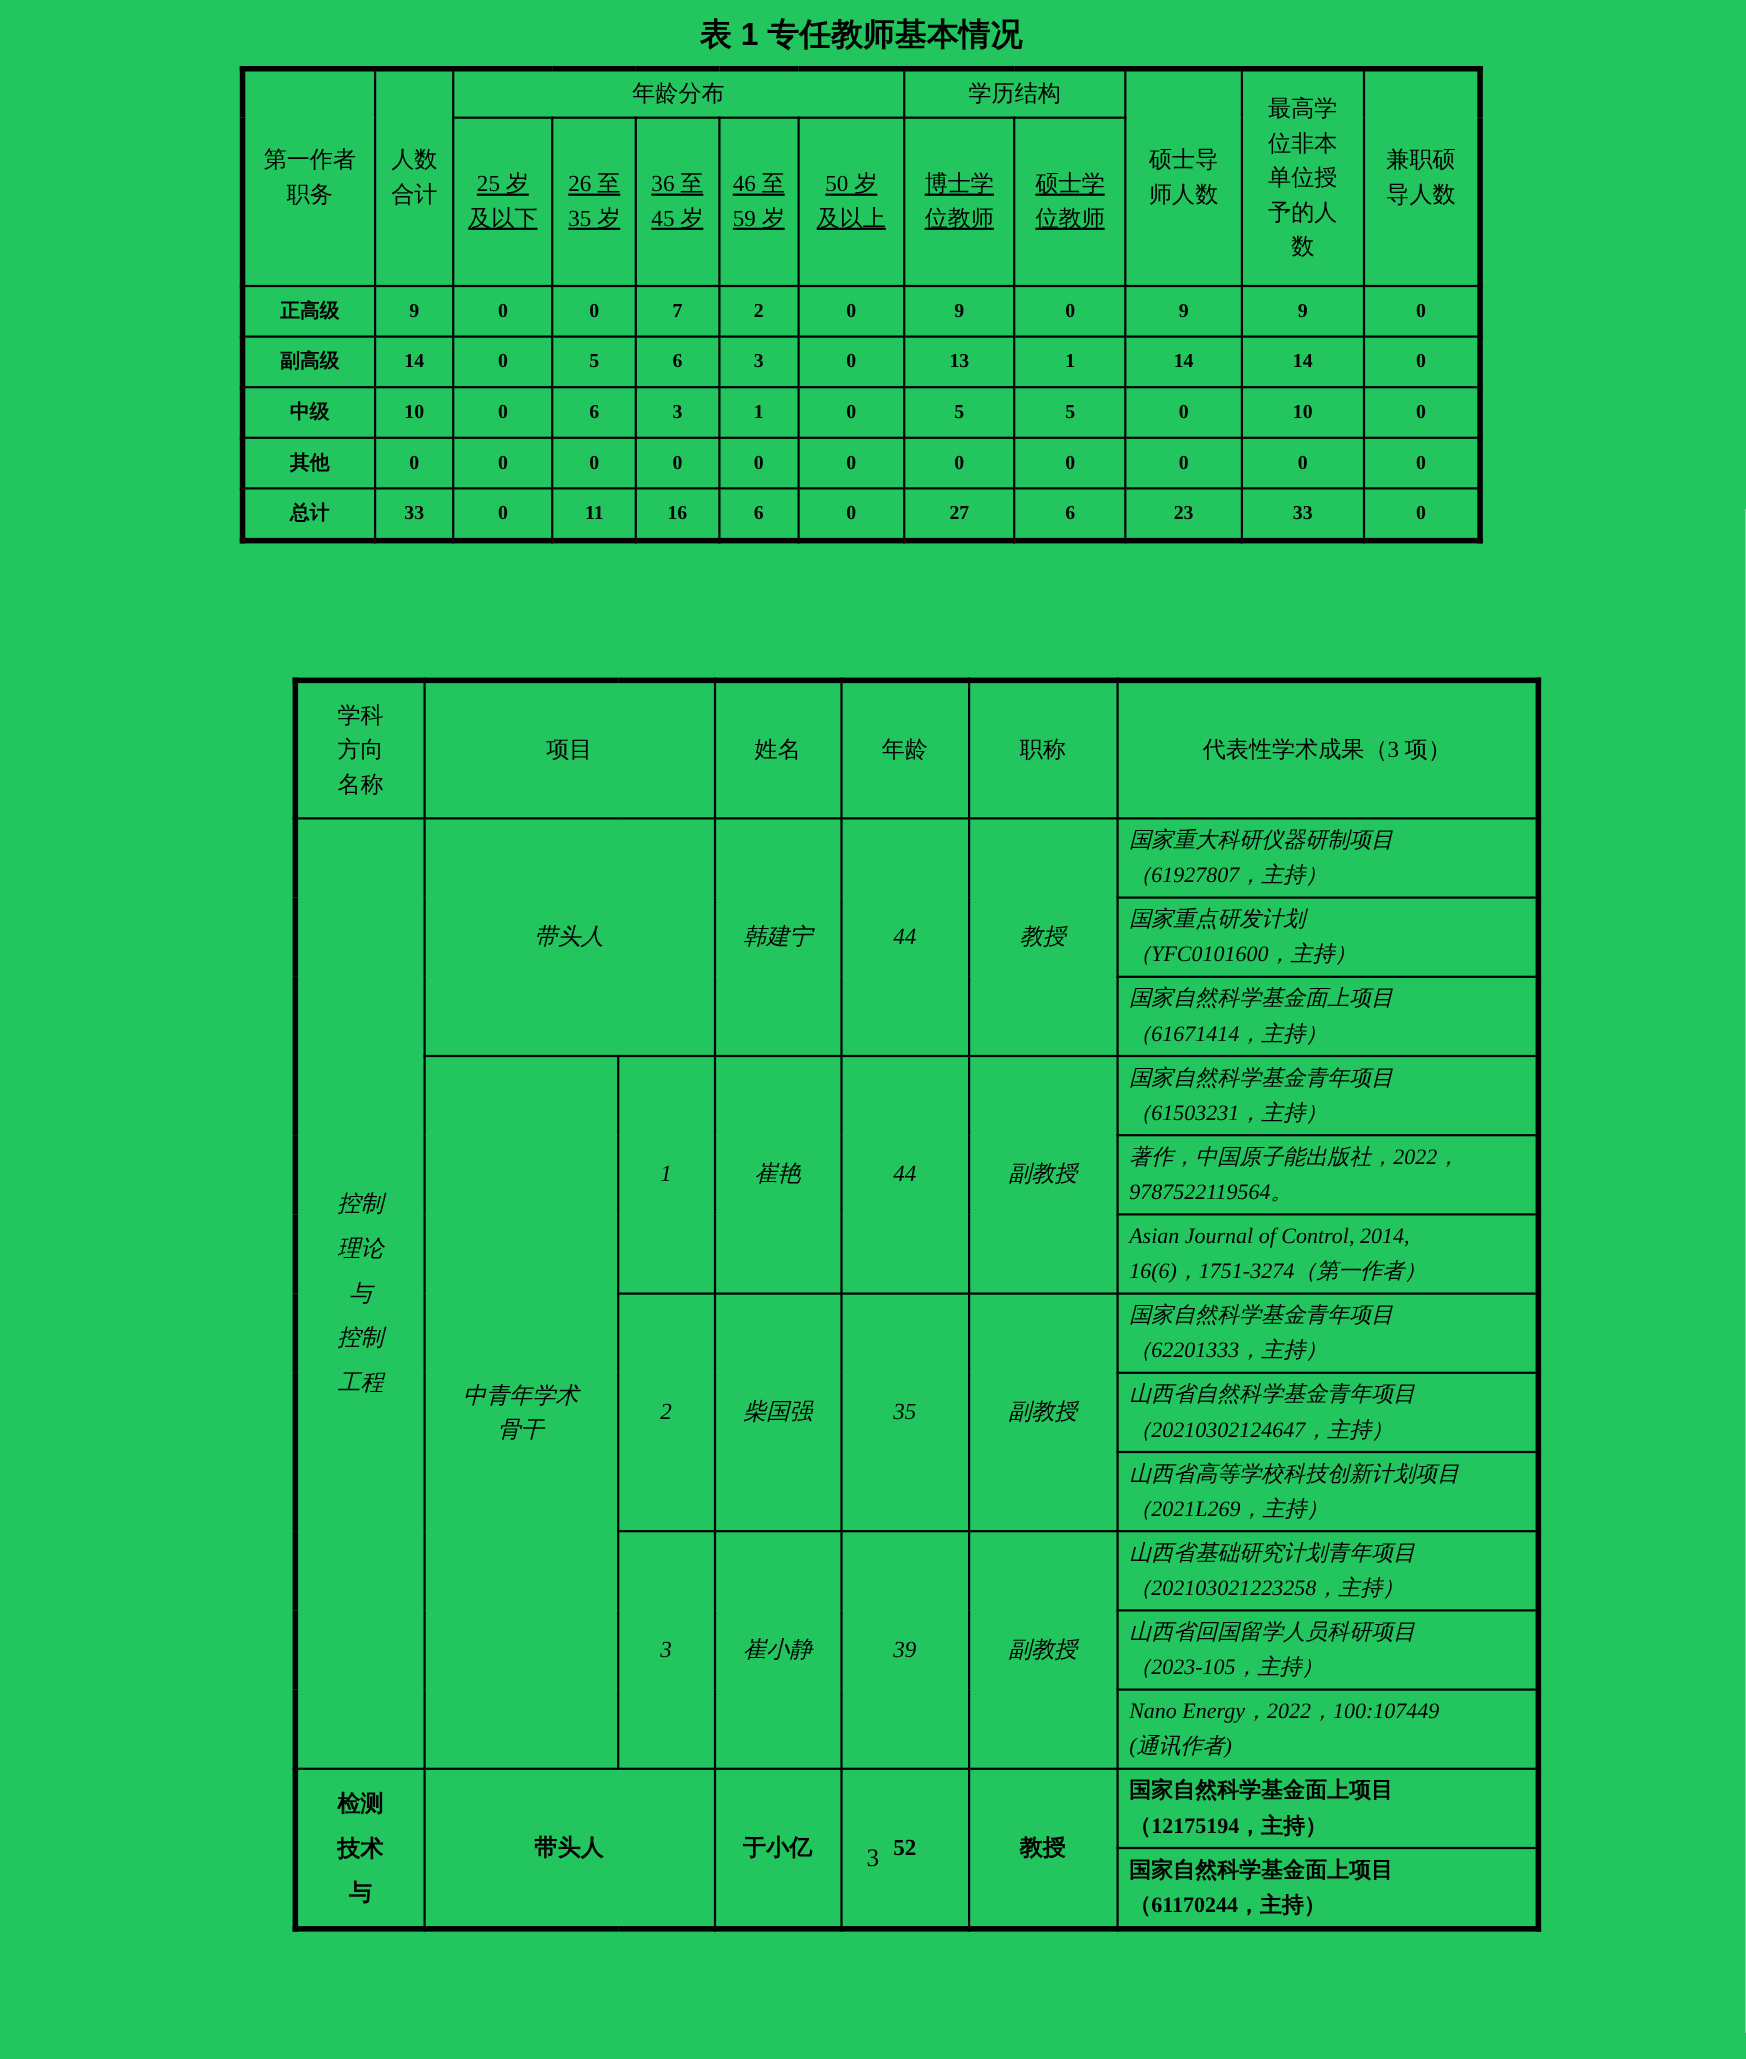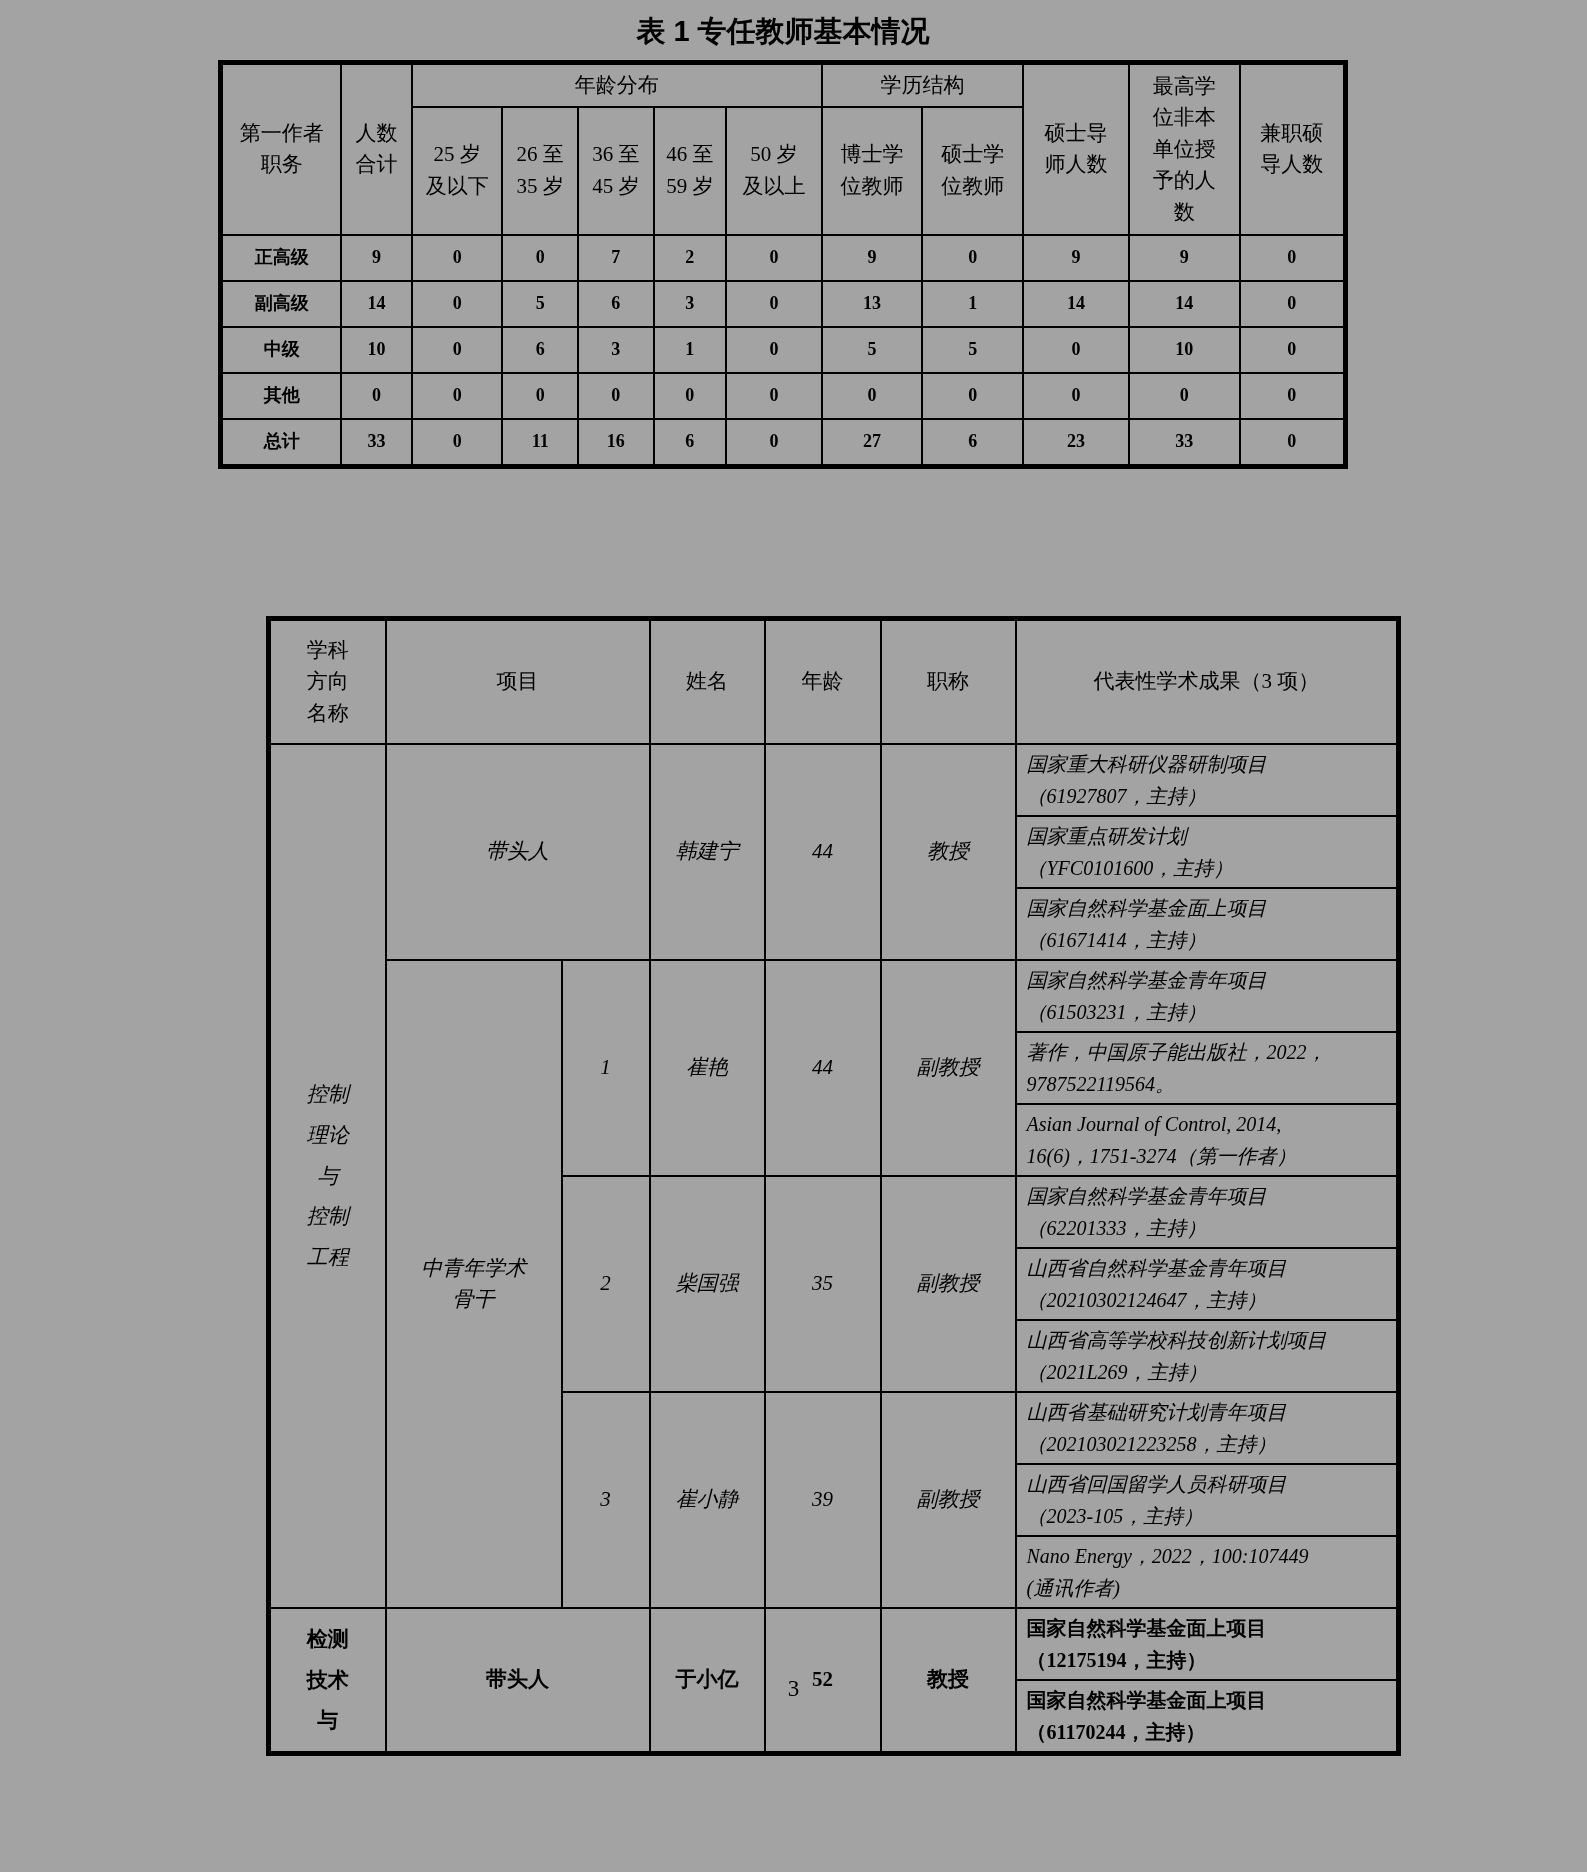--- a/index.html
+++ b/index.html
@@ -1,19 +1,19 @@
 <!DOCTYPE html>
 <html><head>
 <meta charset="utf-8">
 <style>
   html,body{margin:0;padding:0;background:#e8e8e8;}
   .page{
     position:relative;
     width:1587px;height:1872px;
-    background:#a3a3a3;
+    background:#22c55e;
     font-family:"Liberation Serif", serif;
     color:#000;
     overflow:hidden;
   }
   .block-title{
     position:absolute;left:218px;width:1130px;
     text-align:center;
     font-family:"Liberation Sans", sans-serif;
     font-weight:bold;font-size:29px;
     white-space:pre-line;
@@ -29,21 +29,21 @@
   #table2{top:616px;margin-left:48px;}
   td{
     border:2px solid #000;
     text-align:center;vertical-align:middle;
     font-size:21px;line-height:1.5;
     padding:2px 3px;
     white-space:pre-line;
     overflow:hidden;
   }
   #table1 .grp{height:44px;}
-  #table1 .sub{height:128px;}
+  #table1 .sub{height:153px;text-decoration:underline;}
   #table1 .datarow td{height:40px;font-size:18px;font-weight:bold;}
   #table2 .hdr td{height:118px;}
   #table2 .r65 td{height:61px;font-style:italic;}
   #table2 .r59 td{height:55px;font-weight:bold;}
   .vlabel{line-height:1.95;}
   .ach{
     text-align:left;
     padding:3px 10px;
     font-size:20px;line-height:1.6;
   }

